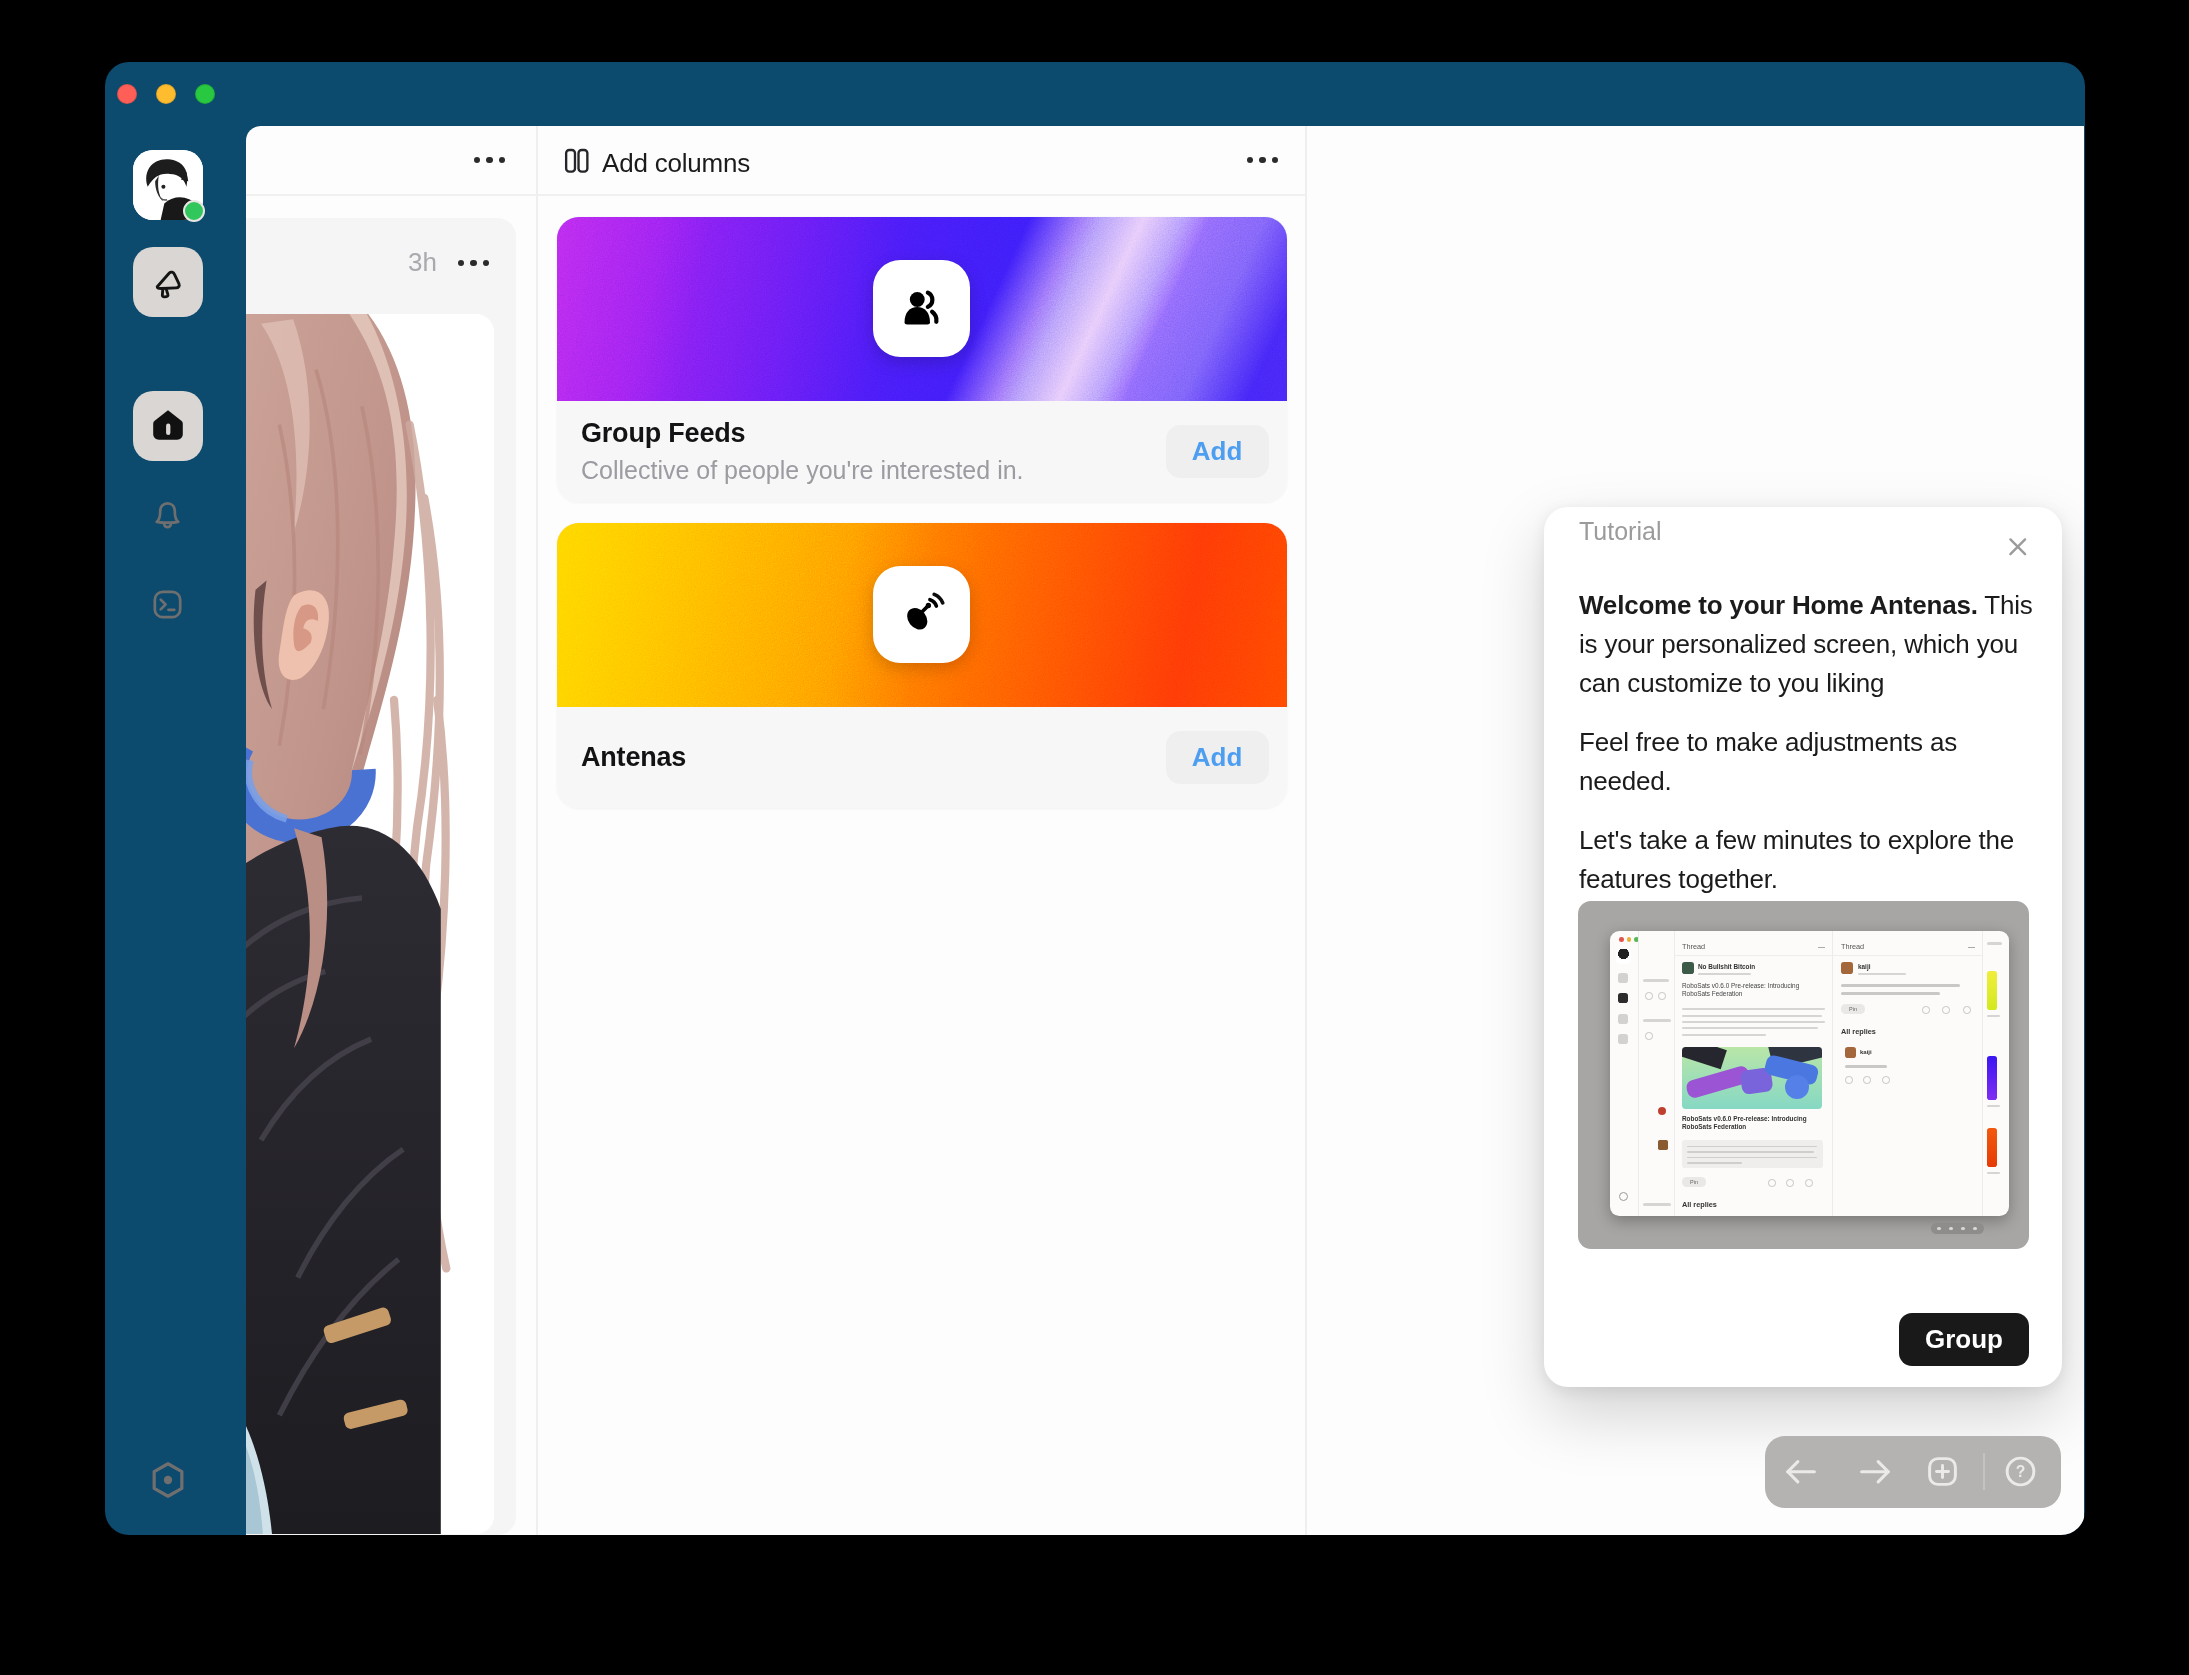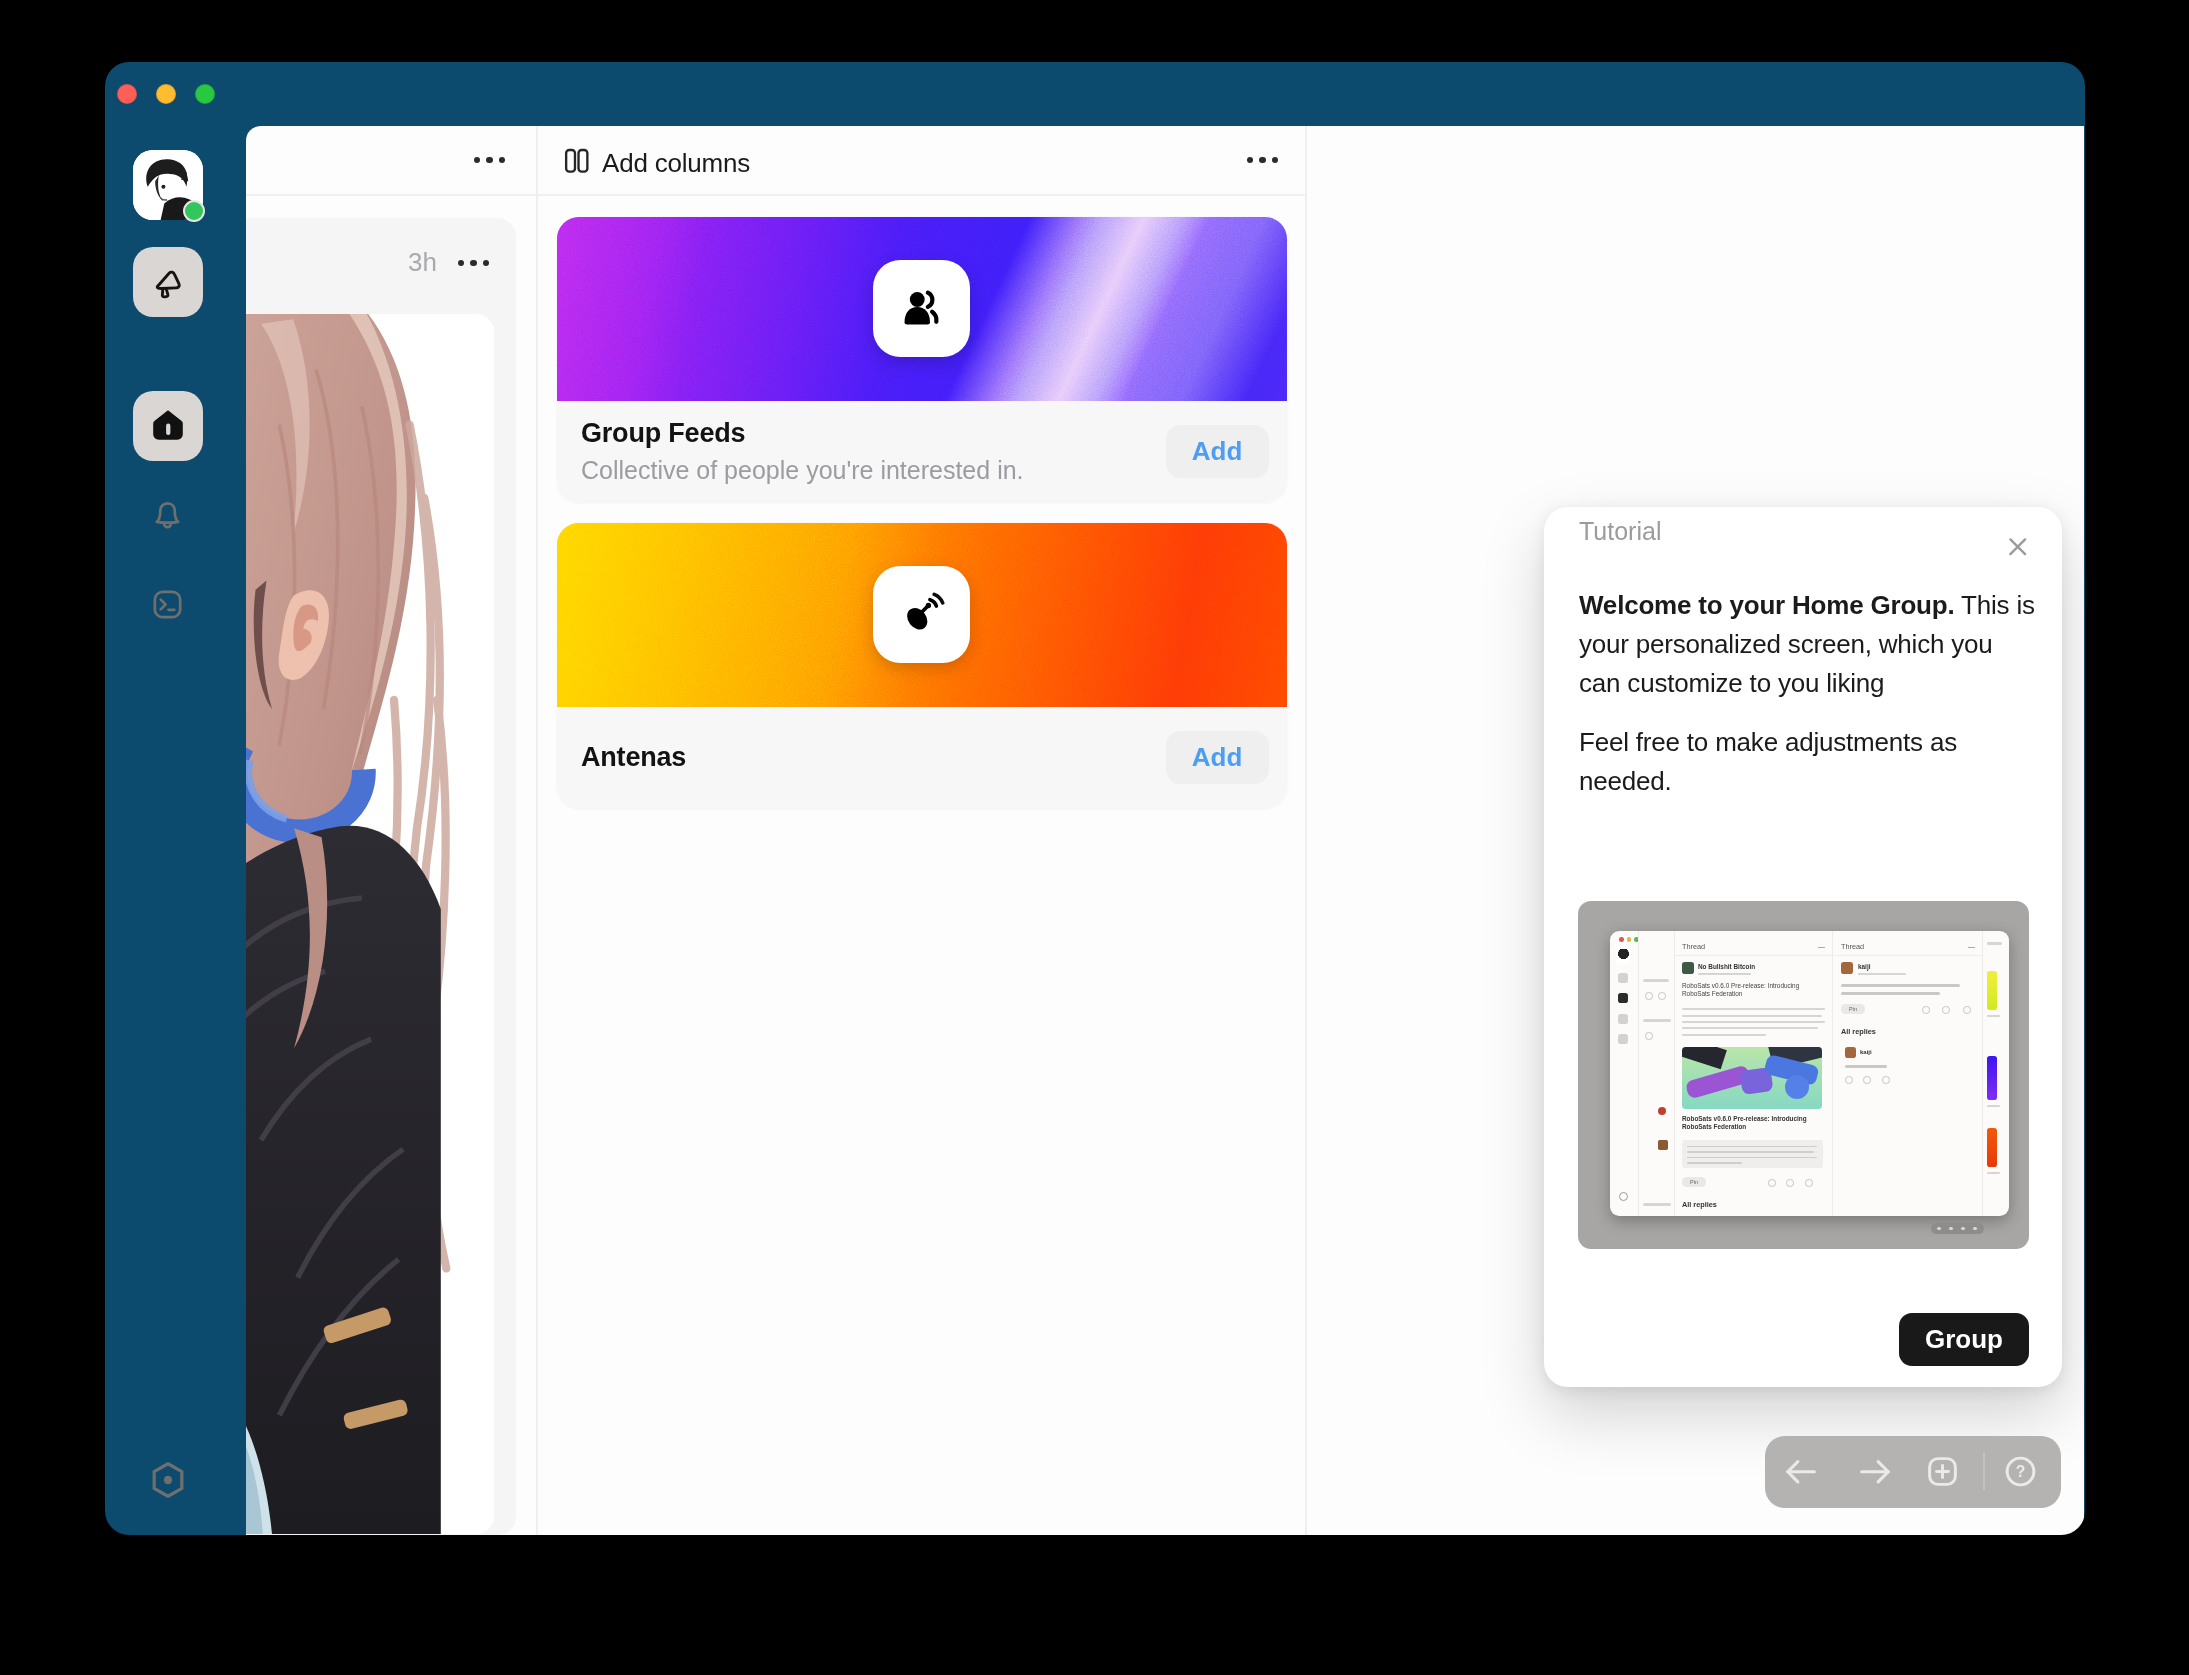--- a/index.html
+++ b/index.html
@@ -281,22 +281,23 @@
     <div class="tutorial">
       <span class="abs tut-label" style="left:35px;top:10px">Tutorial</span>
       <svg class="abs" style="right:31px;top:26px;cursor:pointer" width="27.5" height="27.5" viewBox="0 0 30 30">
         <g stroke="#9b9b9b" stroke-width="2.6" stroke-linecap="round">
           <line x1="7" y1="7" x2="23" y2="23"></line>
             <line x1="23" y1="7" x2="7" y2="23"></line>
         </g>
       </svg>
 
       <div class="tut-body">
-        <p><b>Welcome to your Home Group.</b><span> This is your personalized screen, which you can customize to you liking</span></p>
+        <p><b>Welcome to your Home Antenas.</b><span> This is your personalized screen, which you can customize to you liking</span></p>
         <p>Feel free to make adjustments as needed.</p>
+        <p>Let's take a few minutes to explore the features together.</p>
       </div>
 
       <div class="thumb">
         <div class="mini-win">
           <span class="mdot" style="left:9.2px;top:6.4px;background:#e0564e"></span>
           <span class="mdot" style="left:16.5px;top:6.4px;background:#e8b13c"></span>
           <span class="mdot" style="left:24px;top:6.4px;background:#57b856"></span>
 
           <div class="abs" style="left:6.4px;top:18.4px;width:14.7px;height:14.7px;border-radius:4.6px;background:radial-gradient(circle at 50% 32%,#222 0 42%,#fff 44%)"></div>
           <span class="mic" style="left:8.3px;top:42px"></span>

